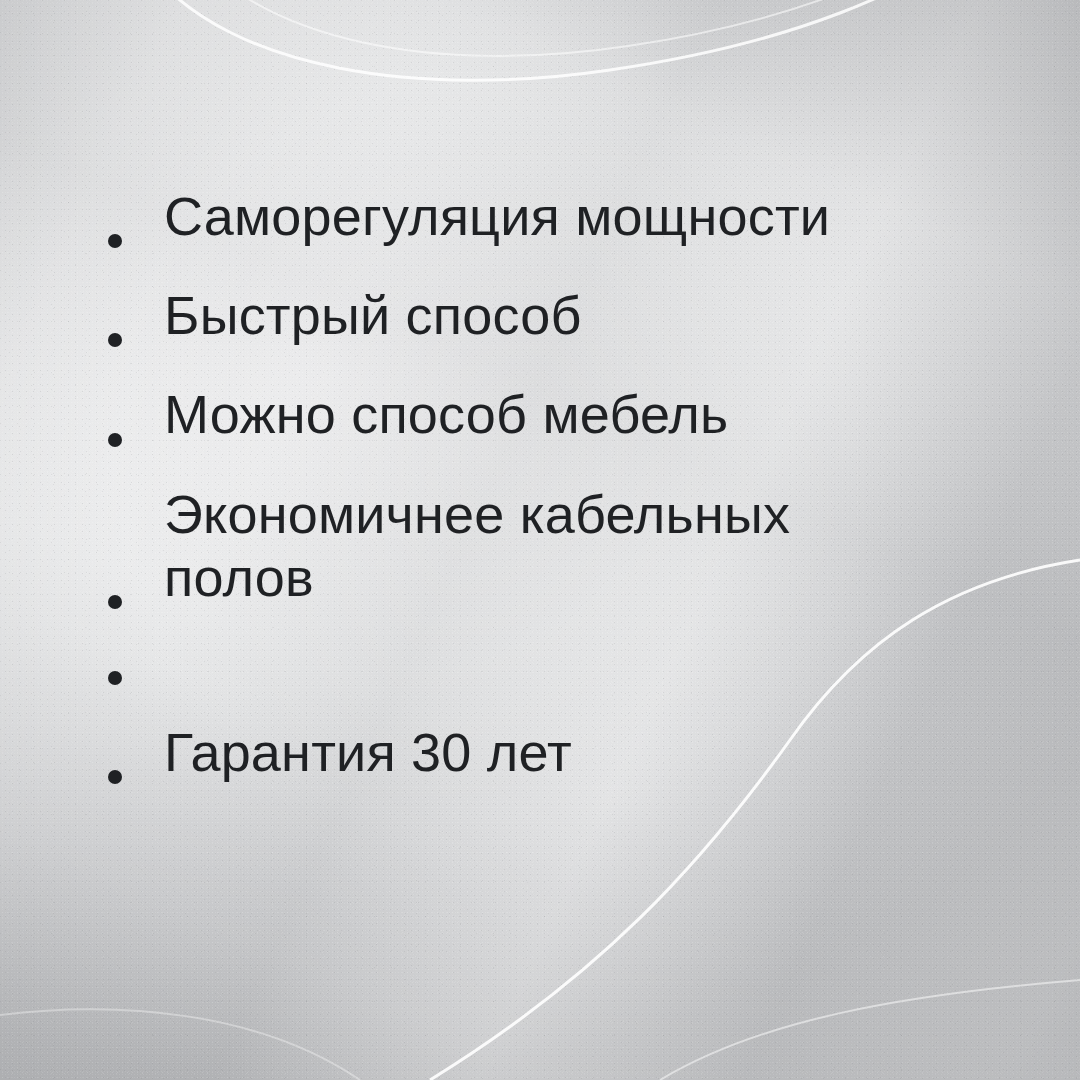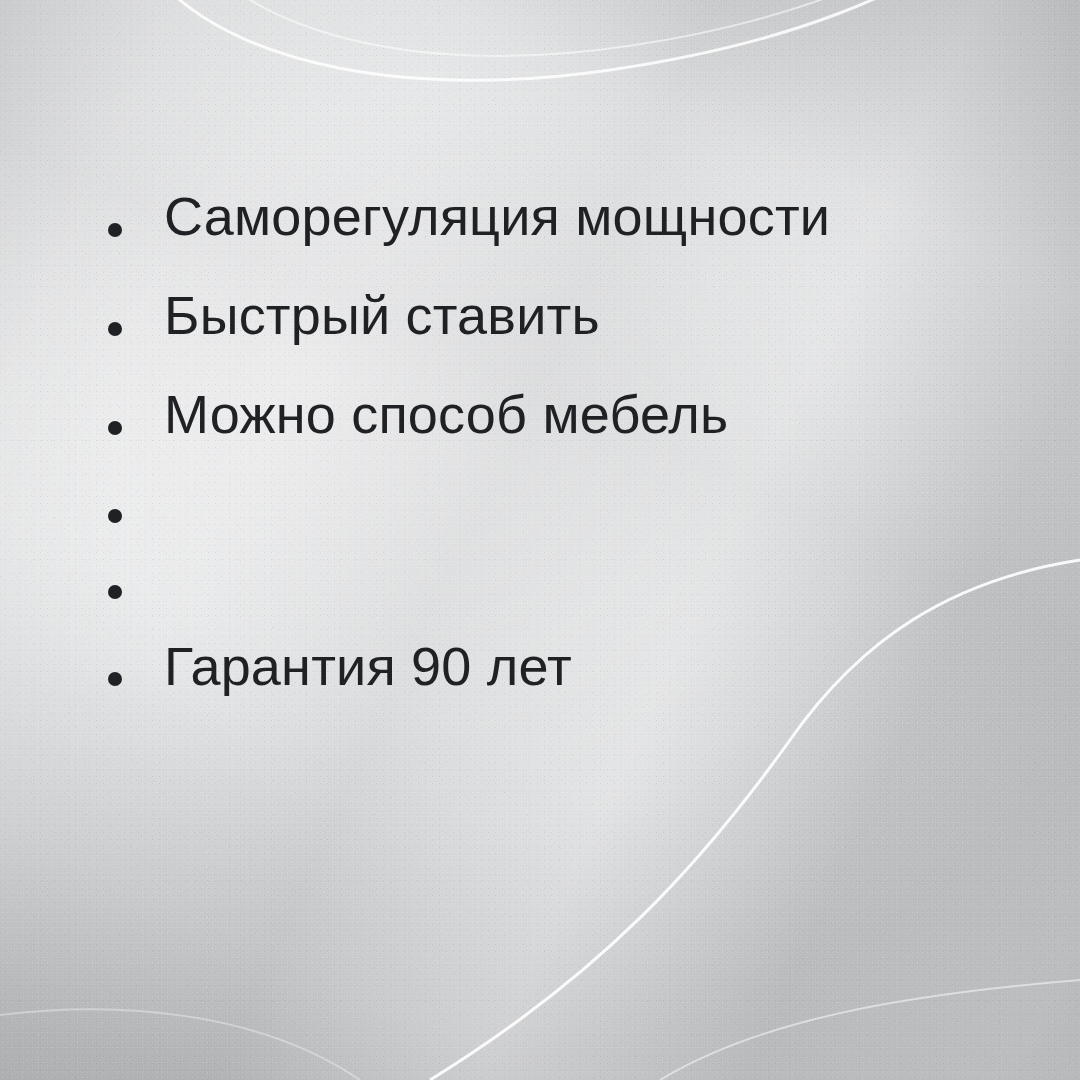--- a/index.html
+++ b/index.html
@@ -93,21 +93,21 @@
 
   
   .list {
     position: absolute;
     left: 108px;
     top: 185px;
     width: 880px;
   }
   .list-item {
     display: flex;
-    align-items: center;
+    align-items: flex-end;
     margin-bottom: 36px;
   }
   .bullet {
     width: 14px;
     height: 14px;
     border-radius: 50%;
     background: #1f2124;
     flex: 0 0 auto;
     margin-top: 26px;
     margin-right: 42px;
@@ -143,35 +143,36 @@
 
   <div class="list">
 
     <div class="list-item">
       <span class="bullet"></span>
       <span class="item-text">Саморегуляция мощности</span>
     </div>
 
     <div class="list-item">
       <span class="bullet"></span>
-      <span class="item-text">Быстрый ставить</span>
+      <span class="item-text">Быстрый способ</span>
     </div>
 
     <div class="list-item">
       <span class="bullet"></span>
       <span class="item-text">Можно способ мебель</span>
     </div>
 
     <div class="list-item">
       <span class="bullet"></span>
+      <span class="item-text">Экономичнее кабельных полов</span>
     </div>
 
     <div class="list-item">
       <span class="bullet"></span>
     </div>
 
     <div class="list-item">
       <span class="bullet"></span>
-      <span class="item-text">Гарантия 90 лет</span>
+      <span class="item-text">Гарантия 30 лет</span>
     </div>
 
   </div>
 </div>
 
 </body></html>

